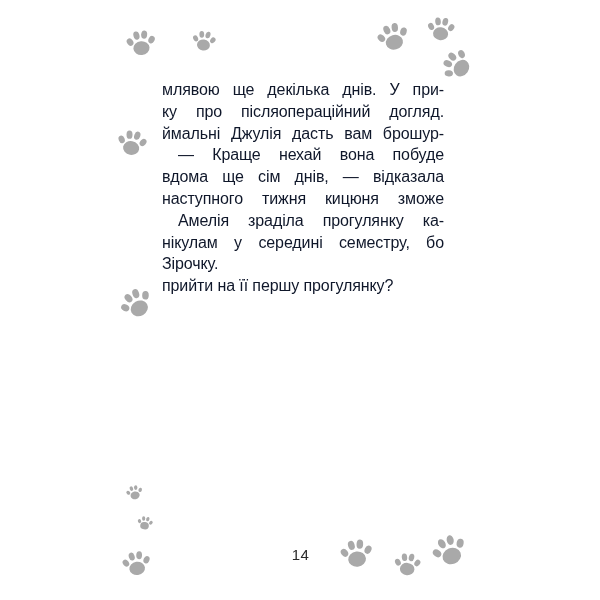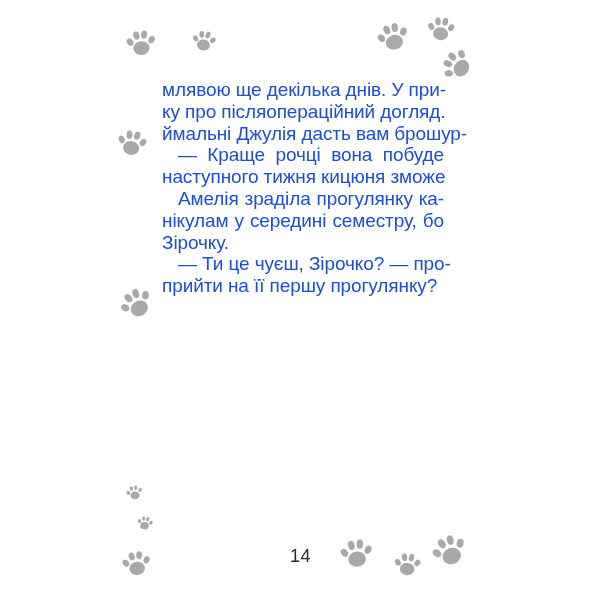--- a/index.html
+++ b/index.html
@@ -27,22 +27,22 @@
   }
   .paw {
     position: absolute;
     display: block;
   }
   #text-block {
     position: absolute;
     left: 162px;
     top: 79px;
     width: 282px;
-    color: #1d4ed8;
-    font-size: 19px;
+    color: #0f172a;
+    font-size: 16px;
     line-height: 21.8px;
     letter-spacing: -0.1px;
   }
   .paragraph { margin: 0; }
   .line {
     text-align: justify;
     text-align-last: justify;
     white-space: nowrap;
     overflow: visible;
   }
@@ -51,21 +51,21 @@
   }
   .line.indent {
     padding-left: 16px;
   }
   #page-number {
     position: absolute;
     left: 13px;
     right: 12px;
     top: 546px;
     text-align: center;
-    font-size: 18px;
+    font-size: 15px;
     color: #2a2a2a;
     letter-spacing: 0.5px;
   }
   svg.defs { position: absolute; width: 0; height: 0; }
 </style>
 </head>
 <body>
 
 <svg class="defs" xmlns="http://www.w3.org/2000/svg">
   <defs>
@@ -121,27 +121,27 @@
         <use href="#paw-shape"></use>
       </svg>
     </div>
   <div id="text-block">
       <div class="paragraph">
         <div class="line">млявою ще декілька днів. У при-</div>
         <div class="line">ку про післяопераційний догляд.</div>
         <div class="line">ймальні Джулія дасть вам брошур-</div>
       </div>
       <div class="paragraph">
-        <div class="line indent">— Краще рочці вона побуде</div>
+        <div class="line indent">— Краще нехай вона побуде</div>
+        <div class="line">вдома ще сім днів, — відказала</div>
         <div class="line">наступного тижня кицюня зможе</div>
       </div>
       <div class="paragraph">
         <div class="line indent">Амелія зраділа прогулянку ка-</div>
         <div class="line">нікулам у середині семестру, бо</div>
         <div class="line no-justify">Зірочку.</div>
       </div>
       <div class="paragraph">
-        <div class="line indent">— Ти це чуєш, Зірочко? — про-</div>
         <div class="line no-justify">прийти на її першу прогулянку?</div>
       </div>
     </div>
   <div id="page-number">14</div>
 </div>
 
 </body></html>

